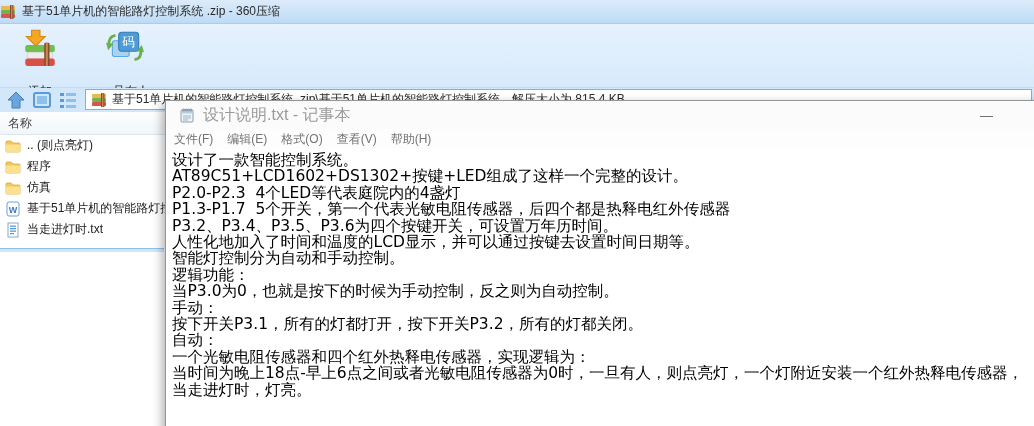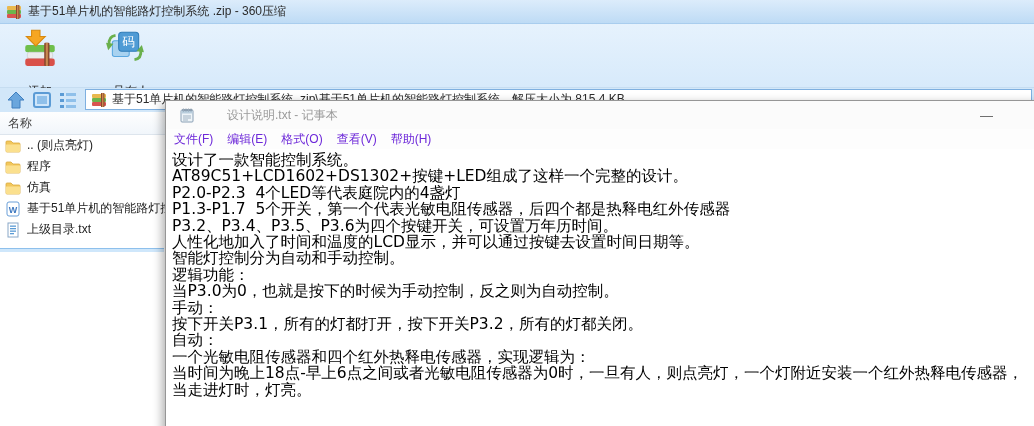--- a/index.html
+++ b/index.html
@@ -2,21 +2,21 @@
 <html><head>
 <meta charset="utf-8">
 <style>
   html,body{margin:0;padding:0;background:#fff;}
   .stage{position:relative;width:1034px;height:426px;overflow:hidden;
          font-family:"Liberation Sans","DejaVu Sans",sans-serif;background:#fff;}
   
   #zip-window{position:absolute;inset:0;background:#fff;}
   .zip-titlebar{position:absolute;left:0;top:0;width:100%;height:24px;
     background:linear-gradient(#dcecfb,#bedbf5);border-bottom:1px solid #a9cdee;
-    display:flex;align-items:center;gap:6px;padding-left:6px;box-sizing:border-box;}
+    display:flex;align-items:center;gap:6px;box-sizing:border-box;}
   .zip-title{font-size:12px;color:#2b2b2b;}
   .icon16{width:16px;height:16px;display:inline-block;flex:0 0 16px;}
   .icon16 svg{width:16px;height:16px;display:block;}
   .zip-toolbar{position:absolute;left:0;top:24px;width:100%;height:64px;
     background:linear-gradient(#e6f2fd,#d7eafb);display:flex;align-items:flex-start;
     gap:10px;padding:3px 0 0 8px;box-sizing:border-box;border-bottom:1px solid #c6ddf1;}
   .tb-btn{width:64px;height:58px;display:flex;flex-direction:column;align-items:center;
     justify-content:flex-start;border-radius:3px;cursor:default;}
   .tb-btn.wide{width:86px;}
   .tb-icon{width:40px;height:40px;}
@@ -35,28 +35,28 @@
   .file-row{height:21px;display:flex;align-items:center;gap:6px;padding-left:5px;
     font-size:12px;color:#222;white-space:nowrap;}
   .sel-line{position:absolute;left:0;top:136px;width:164px;height:3px;
     background:#cfe7fb;border-top:1px solid #8ec0ec;}
   
   #notepad-window{position:absolute;left:165px;top:100px;width:880px;height:340px;
     background:#fff;border:1px solid #969696;box-sizing:border-box;
     box-shadow:-3px 3px 9px rgba(0,0,0,.30);}
   .np-titlebar{position:absolute;left:0;top:0;width:100%;height:28px;background:#fbfbfb;
     display:flex;align-items:center;gap:8px;padding-left:13px;box-sizing:border-box;}
-  .np-title{font-size:12px;color:#9a9a9a;margin-left:24px;}
+  .np-title{font-size:16px;color:#9a9a9a;}
   .np-btn{position:absolute;top:0;width:45px;height:28px;display:flex;align-items:center;
     justify-content:center;color:#5c5c5c;}
   .np-btn-min{left:798px;font-size:13px;}
   .np-btn-max{left:843px;}
   .np-menubar{position:absolute;left:0;top:28px;width:100%;height:20px;background:#fdfdfd;
     display:flex;align-items:center;padding-left:1px;box-sizing:border-box;}
-  .np-menu-item{font-size:12px;color:#6d28d9;padding:0 7px;height:20px;line-height:20px;}
+  .np-menu-item{font-size:12px;color:#737373;padding:0 7px;height:20px;line-height:20px;}
   .np-content{position:absolute;left:0;top:48px;right:0;bottom:0;background:#fff;
     padding:3px 2px 0 6px;overflow:hidden;}
   .np-line{font-size:15.5px;line-height:16.4px;color:#000;white-space:pre;
     font-family:"DejaVu Sans","Liberation Sans",sans-serif;}
 </style>
 </head>
 <body>
 
 <div class="stage">
 
@@ -183,21 +183,21 @@
       <div class="file-row">
         <span class="icon16">
           <svg viewBox="0 0 16 16">
               <rect x="3" y="1" width="10" height="14" fill="#ffffff" stroke="#8aa8c8"></rect>
               <rect x="5" y="3.5" width="6" height="1.3" fill="#5b9bd5"></rect>
               <rect x="5" y="6" width="6" height="1.3" fill="#5b9bd5"></rect>
               <rect x="5" y="8.5" width="6" height="1.3" fill="#5b9bd5"></rect>
               <rect x="5" y="11" width="4" height="1.3" fill="#5b9bd5"></rect>
             </svg>
         </span>
-        <span>上级目录.txt</span>
+        <span>当走进灯时.txt</span>
       </div>
       <div class="sel-line"></div>
     </div>
   </div>
 
   <div id="notepad-window">
     <div class="np-titlebar">
       <span class="icon16">
         <svg viewBox="0 0 16 16">
             <rect x="2" y="3" width="12" height="12" rx="1" fill="#eef4f8" stroke="#8aa0b5"></rect>

